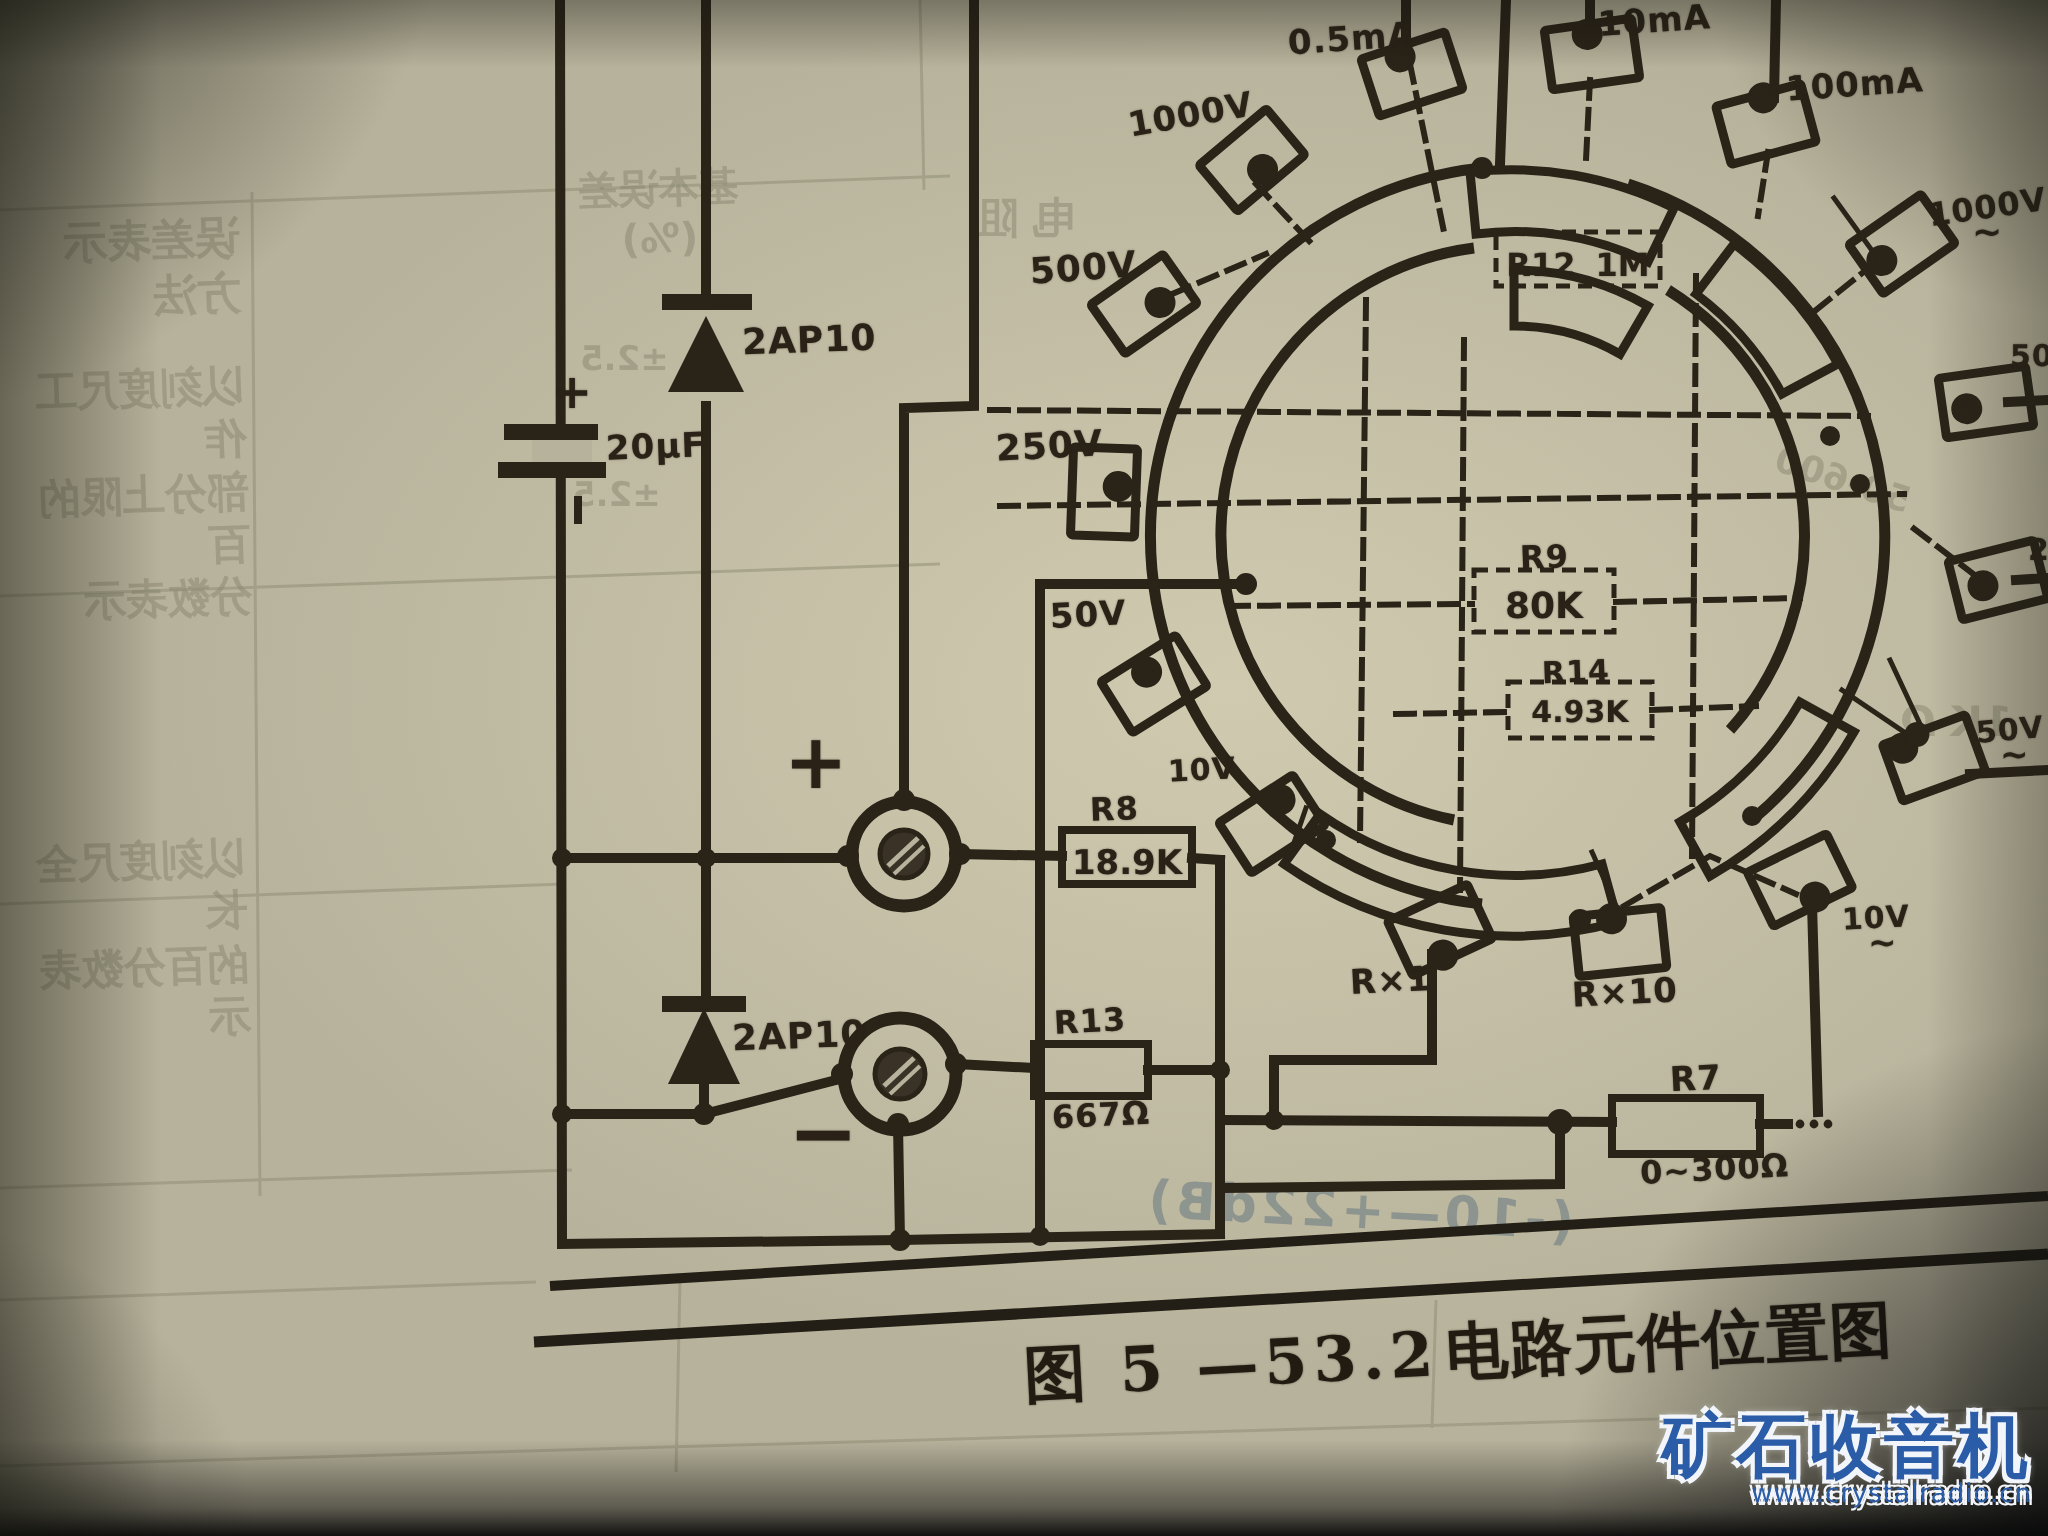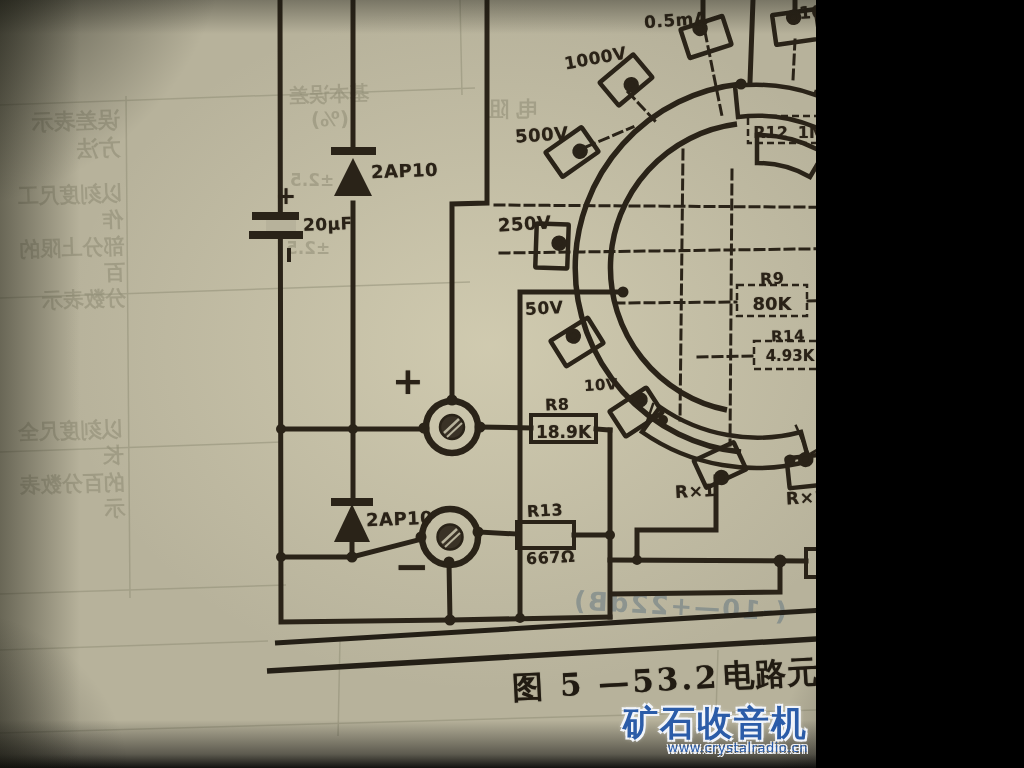--- a/index.html
+++ b/index.html
@@ -1,17 +1,17 @@
 <!DOCTYPE html>
 <html><head>
 <meta charset="utf-8">
 <style>
   html,body{margin:0;padding:0;background:#000;}
   #photo{
-    position:relative;width:816px;height:768px;overflow:hidden;
+    position:relative;width:1024px;height:768px;overflow:hidden;
     background:
       radial-gradient(ellipse 70% 60% at 60% 45%, rgba(228,222,192,.55), rgba(228,222,192,0) 75%),
       #b7b29b;
     font-family:"DejaVu Sans",sans-serif;
   }
   .lyr{position:absolute;left:0;top:0;width:1024px;height:768px;}
   .ink-label{
     position:absolute;color:#2a2217;font-weight:bold;white-space:nowrap;
     text-shadow:0 0 1px rgba(42,34,23,.55);letter-spacing:.5px;line-height:1;
   }

